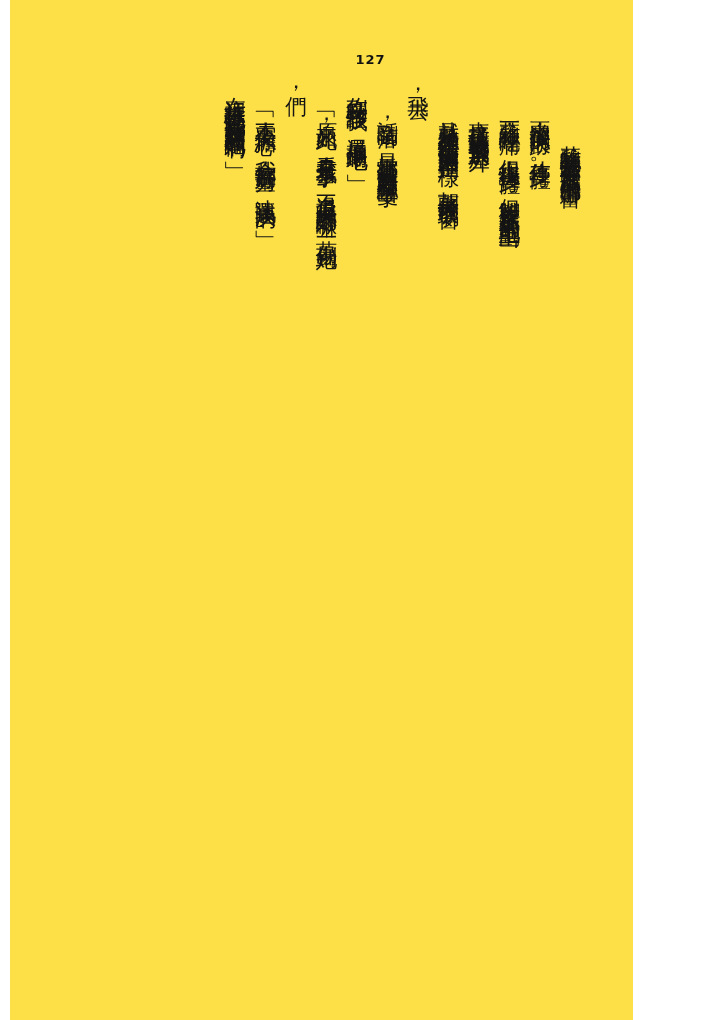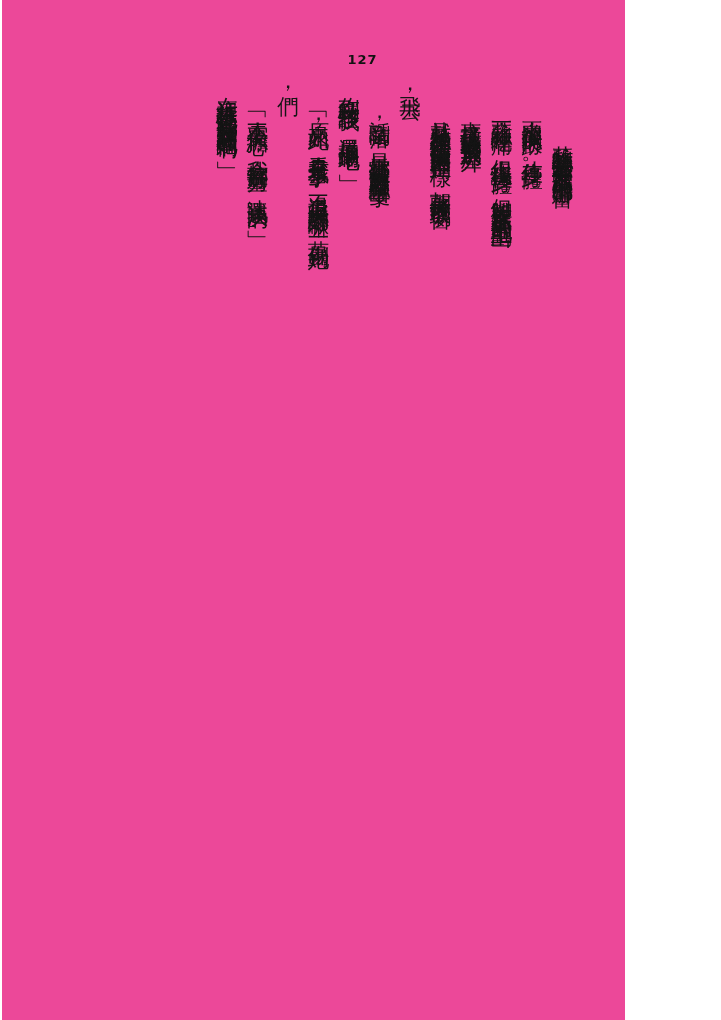--- a/index.html
+++ b/index.html
@@ -11,25 +11,25 @@
     width: 721px;
     height: 1020px;
     position: relative;
     font-family: "DejaVu Serif", "Liberation Serif", serif;
     color: #1a1a1a;
     overflow: hidden;
   }
 
   #page {
     position: absolute;
-    left: 2px;
+    left: 10px;
     top: 0;
     width: 623px;
     height: 1020px;
-    background: #ec4899;
+    background: #fde047;
   }
 
   
   #page-number {
     position: absolute;
     top: 52px;
     left: 0;
     width: 721px;
     text-align: center;
     font-family: "DejaVu Sans", "Liberation Sans", sans-serif;

